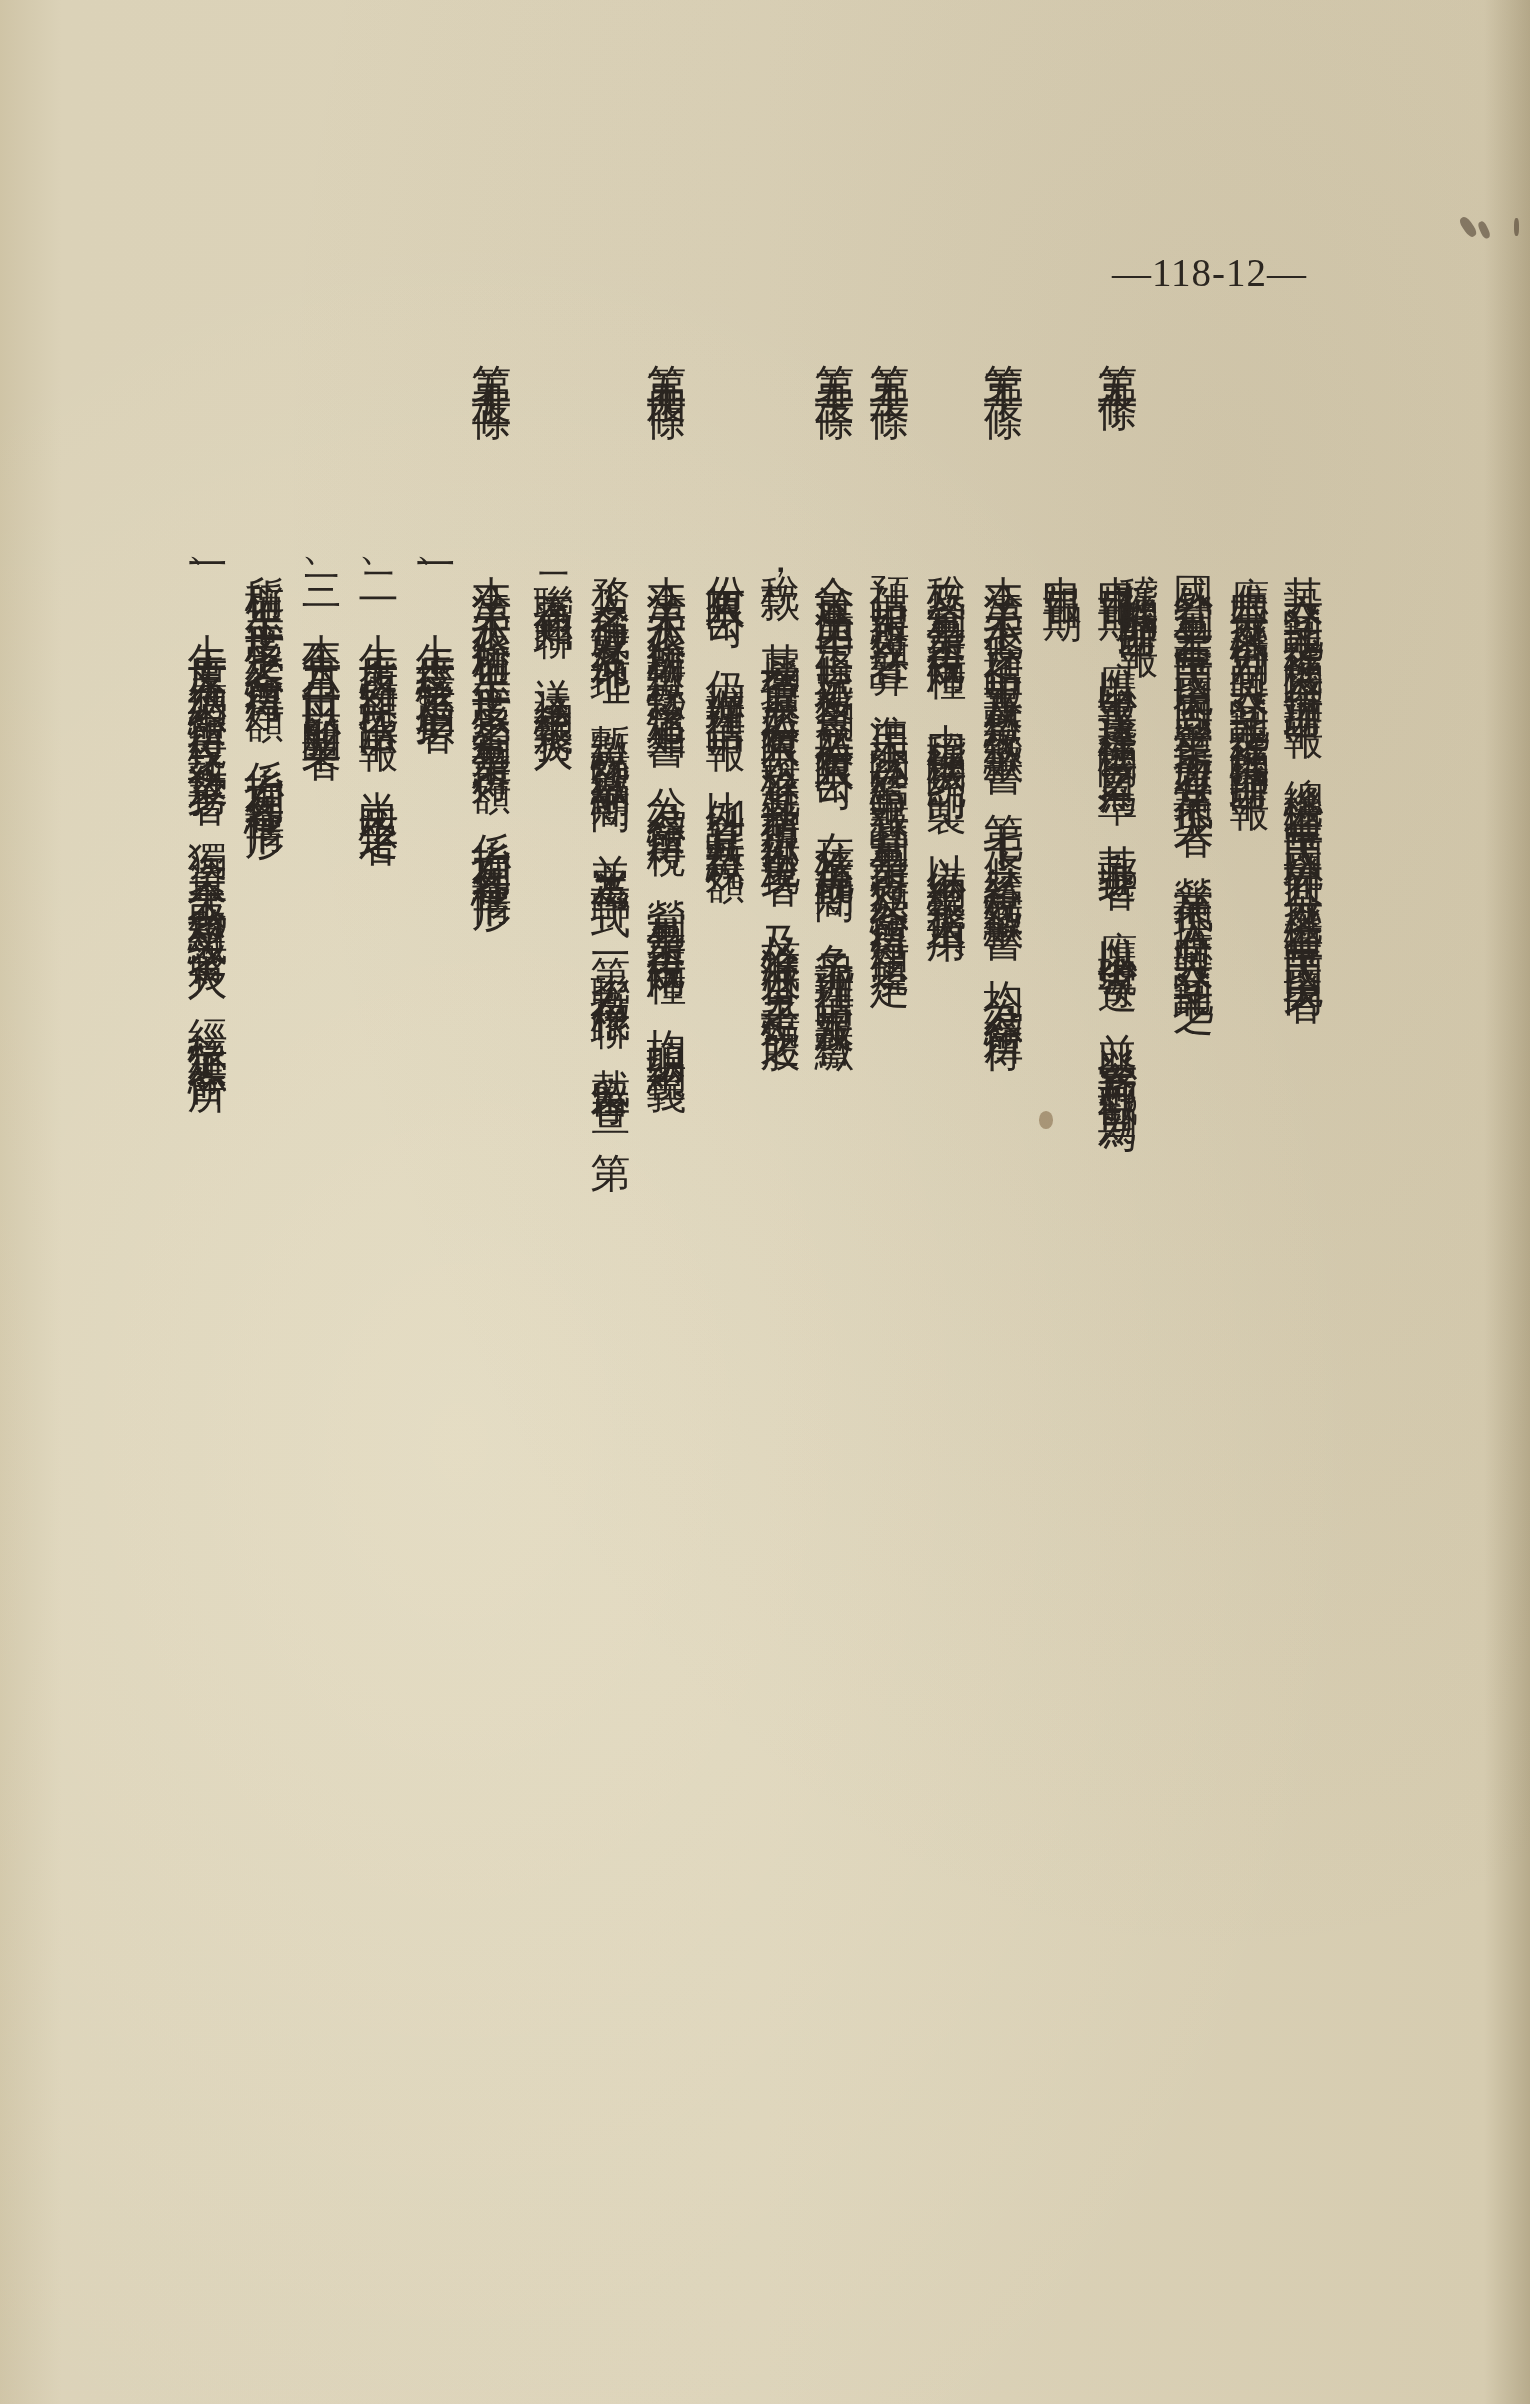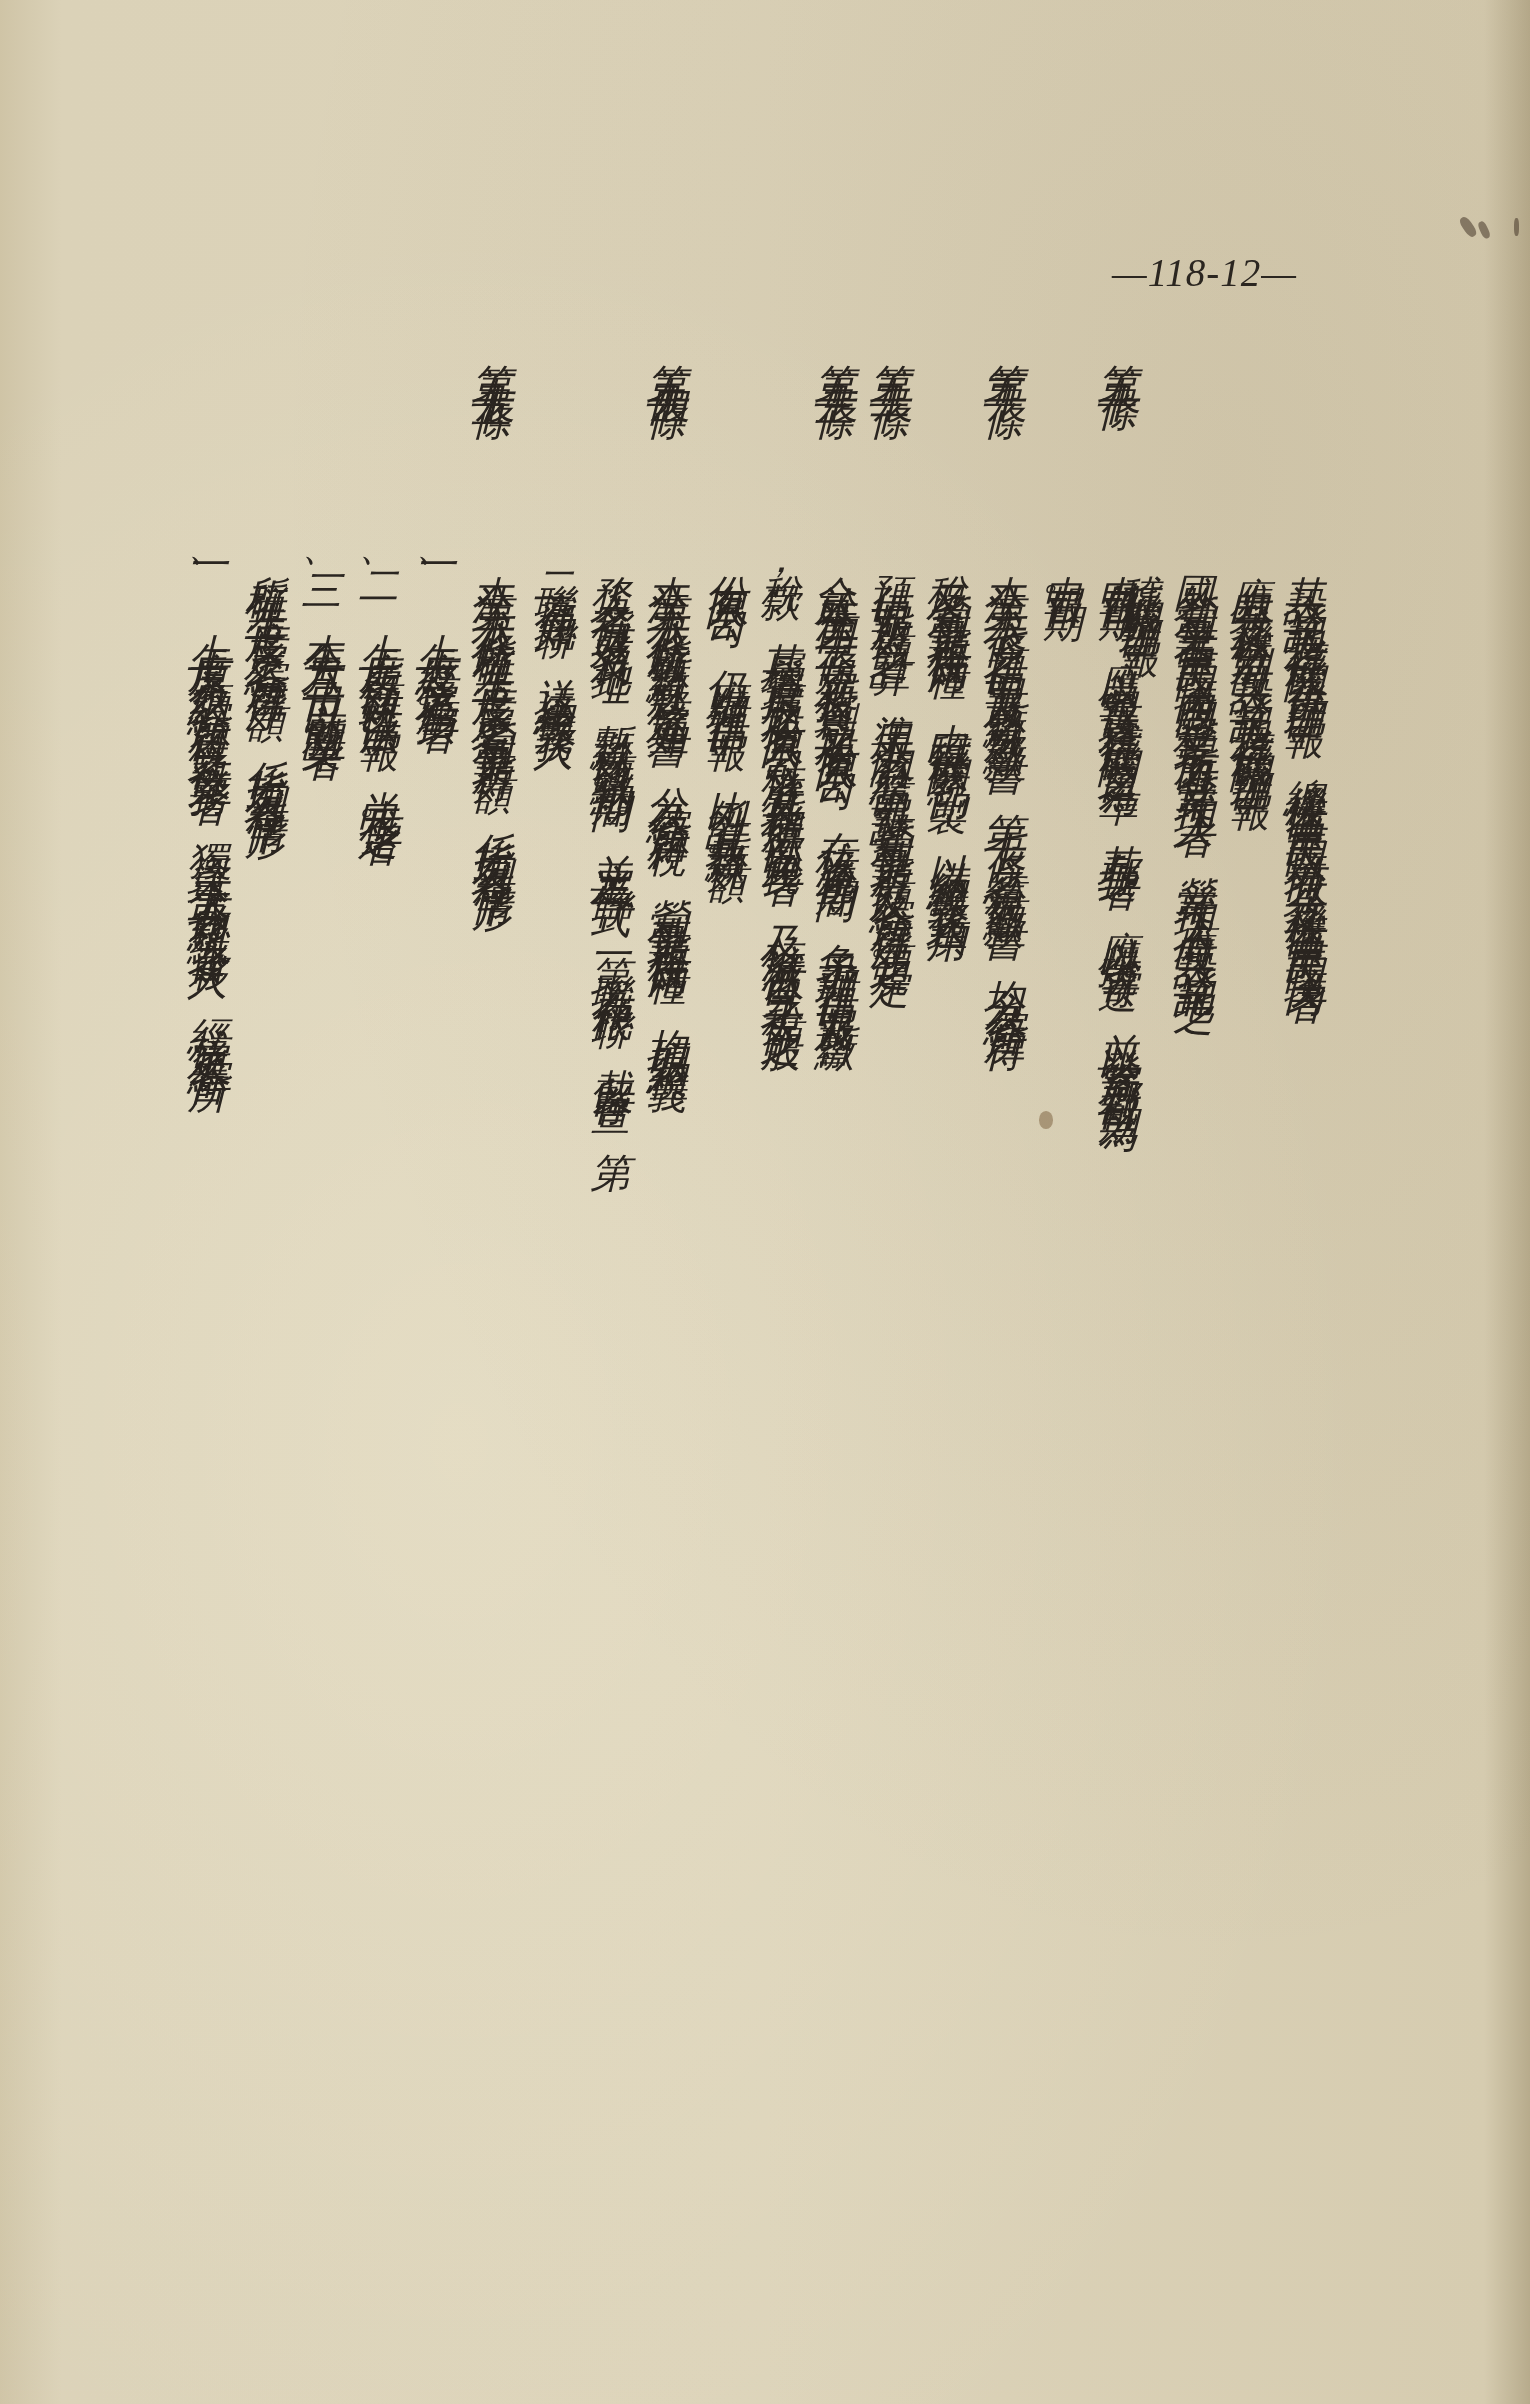--- a/index.html
+++ b/index.html
@@ -9,21 +9,20 @@
       font-family: "DejaVu Serif", "Liberation Serif", serif;
       color: #2a2520;
       position: relative;
     }
     .page {
       position: absolute; left: 0; top: 0; width: 1530px; height: 2404px;
       background:
         radial-gradient(ellipse at 30% 60%, rgba(255,250,230,0.25), rgba(0,0,0,0) 60%),
         radial-gradient(ellipse at 80% 20%, rgba(120,100,70,0.10), rgba(0,0,0,0) 55%),
         linear-gradient(90deg, #cfc4a6 0%, #dbd2b8 4%, #dcd3b9 50%, #d6ccb0 97%, #b7ab8c 100%);
-      font-style: italic;
     }
     .page-number {
       position: absolute; left: 1112px; top: 250px;
       font-family: "Liberation Serif", "DejaVu Serif", serif;
       font-size: 39px; letter-spacing: 1px; color: #2b2620;
     }
     .col {
       position: absolute;
       writing-mode: vertical-rl;
       text-orientation: upright;

